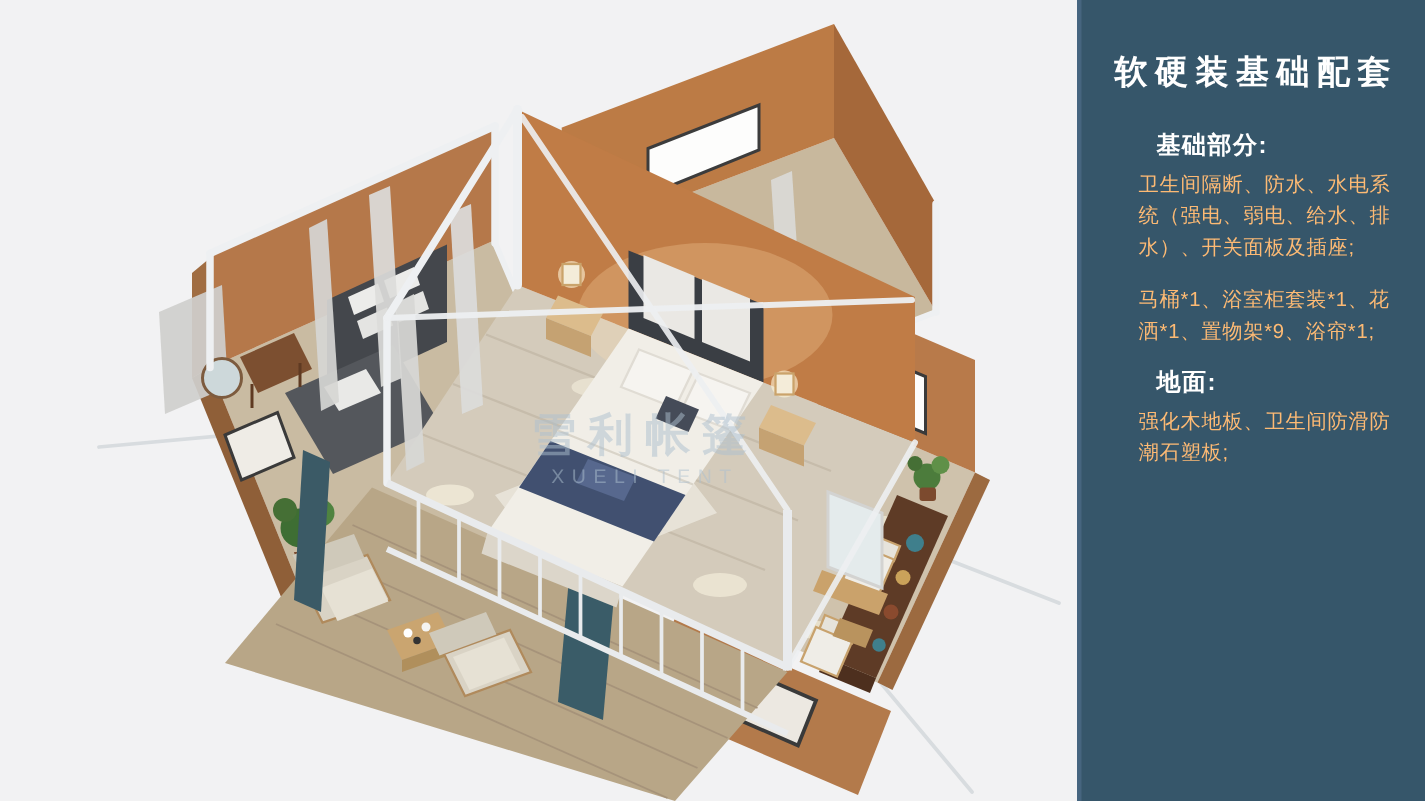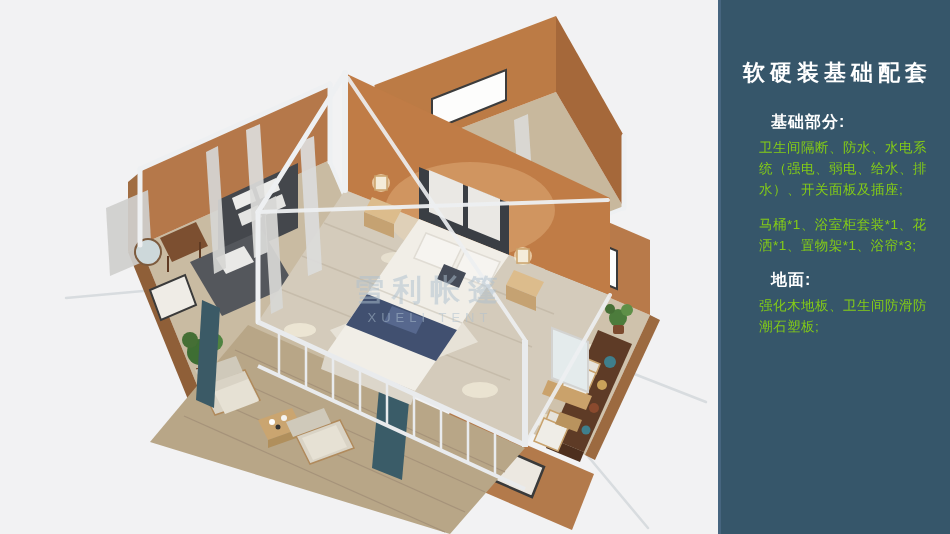--- a/index.html
+++ b/index.html
@@ -5,35 +5,35 @@
   html,body{margin:0;padding:0;background:#ffffff;}
   .stage{
     position:relative;width:950px;height:534px;overflow:hidden;
     background:#f2f2f3;font-family:"Liberation Sans",sans-serif;
   }
   .render-area{position:absolute;left:0;top:0;width:758px;height:534px;}
   .render-area svg{display:block;width:718px;height:534px;}
   .panel{
     position:absolute;top:0;right:0;width:232px;height:534px;box-sizing:border-box;
     background:#36566a;border-left:3px solid #46657f;
-    padding:52px 16px 0 38px;color:#eef3f5;
+    padding:27px 16px 0 38px;color:#eef3f5;
   }
   .panel-title{
     margin:6px 0 24px -24px;width:calc(100% + 30px);
     text-align:center;font-size:22px;font-weight:bold;color:#ffffff;
     letter-spacing:5px;white-space:nowrap;
   }
   .sec{margin:0 0 14px 0;}
   .sec h2{
     margin:13px 0 4px 12px;font-size:16px;font-weight:bold;color:#ffffff;
     letter-spacing:1px;
   }
   .sec p{
     margin:0;font-size:13.5px;line-height:21px;letter-spacing:0.5px;
-    color:#84cc16;word-break:break-all;
+    color:#fdba74;word-break:break-all;
   }
 </style>
 </head>
 <body>
 
 <div class="stage">
 
   <div class="render-area">
     <svg viewBox="0 0 718 534">
       <rect x="0" y="0" width="718" height="534" fill="#f2f2f3"></rect>
@@ -280,21 +280,21 @@
     <h1 class="panel-title">软硬装基础配套</h1>
 
     <div class="sec">
       <h2>基础部分:</h2>
       <p>卫生间隔断、防水、水电系统（强电、弱电、给水、排水）、开关面板及插座;</p>
     </div>
 
 
 
     <div class="sec">
-      <p>马桶*1、浴室柜套装*1、花洒*1、置物架*1、浴帘*3;</p>
+      <p>马桶*1、浴室柜套装*1、花洒*1、置物架*9、浴帘*1;</p>
     </div>
 
     <div class="sec">
       <h2>地面:</h2>
       <p>强化木地板、卫生间防滑防潮石塑板;</p>
     </div>
   </aside>
 
 </div>
 

